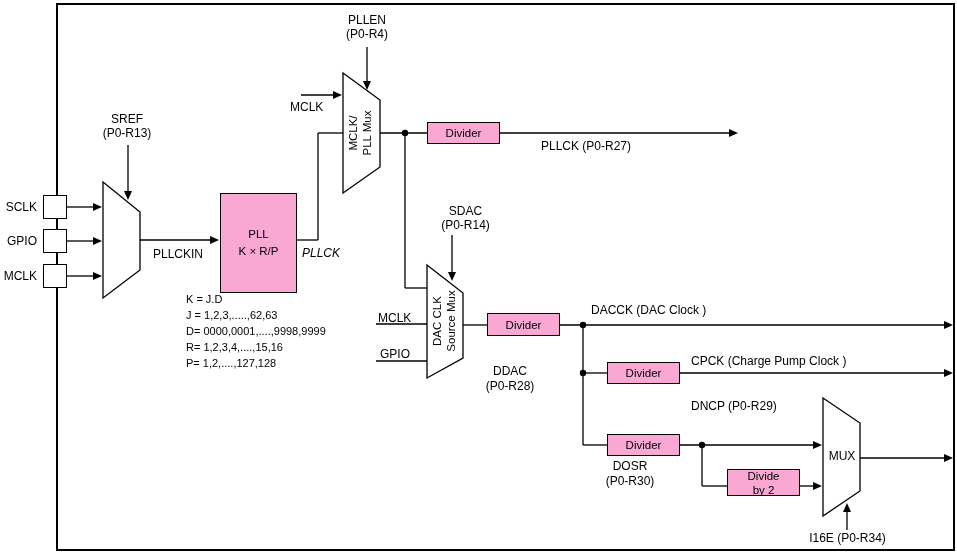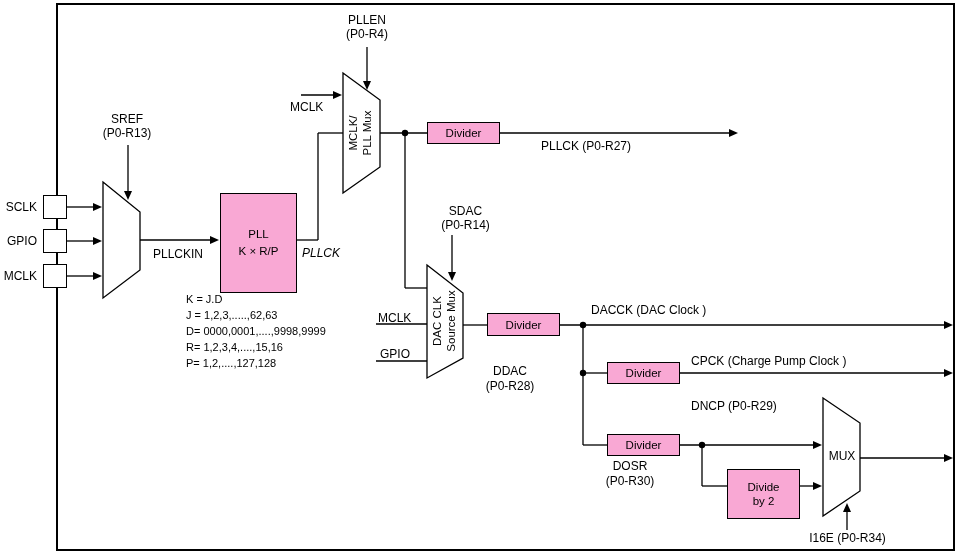--- a/index.html
+++ b/index.html
@@ -180,21 +180,21 @@
   <div class="label" style="left:691px; top:399px;">DNCP (P0-R29)</div>
 
   <div class="box" style="left:607px; top:434px; width:73px; height:22px;">
     <span>Divider</span>
   </div>
   <div class="label center lines" style="left:594px; top:459px; width:72px; line-height:15px;">
     <span>DOSR</span>
     <span>(P0-R30)</span>
   </div>
 
-  <div class="box" style="left:727px; top:469px; width:73px; height:50px;">
+  <div class="box" style="left:727px; top:469px; width:73px; height:27px;">
     <span>Divide</span>
     <span>by 2</span>
   </div>
 
   <div class="label center" style="left:824px; top:449px; width:36px; font-size:12px;">MUX</div>
 
 
   <div class="label center" style="left:799px; top:531px; width:97px;">I16E (P0-R34)</div>
 
 </div>

